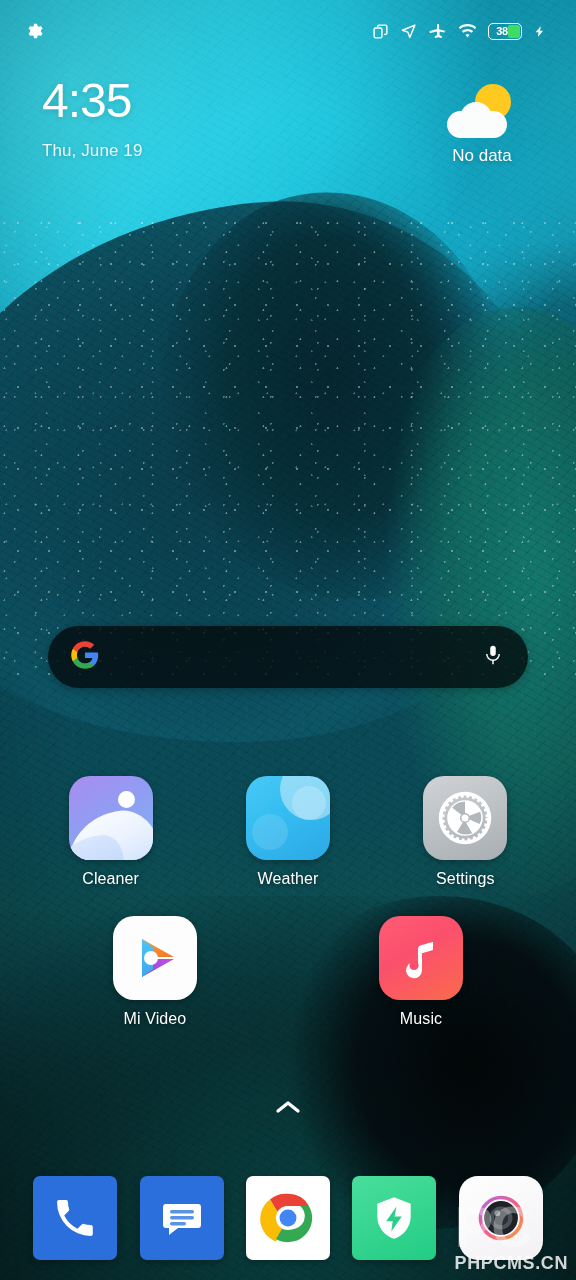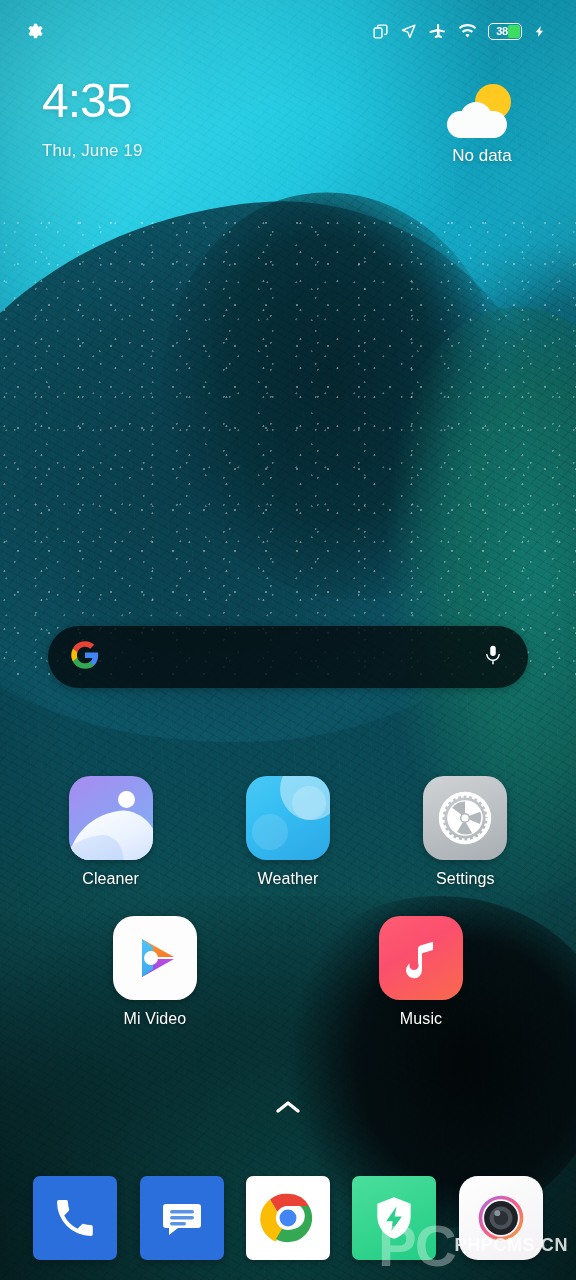--- a/index.html
+++ b/index.html
@@ -263,21 +263,21 @@
   }
   .dk-phone { background:#2a6fdb; }
   .dk-msg { background:#2a6fdb; }
   .dk-chrome { background:#ffffff; }
   .dk-security { background:linear-gradient(155deg,#4ade9c 0%,#22cc84 100%); }
   .dk-camera { background:linear-gradient(155deg,#ffffff 0%,#f2f0f3 100%); border-radius:19px; }
 
   
   #watermark {
     position:absolute; right:8px; bottom:6px; z-index:40;
-    display:flex; align-items:center;
+    display:flex; flex-direction:column; align-items:flex-start;
     pointer-events:none;
     margin-left:33px;
   }
   .wm-glyph {
     font-size:58px; font-weight:700; color:rgba(255,255,255,0.34);
     letter-spacing:-2px; line-height:56px;
     font-family:"Liberation Sans", sans-serif;
   }
   .wm-text {
     font-size:18px; font-weight:700; color:rgba(255,255,255,0.82);

